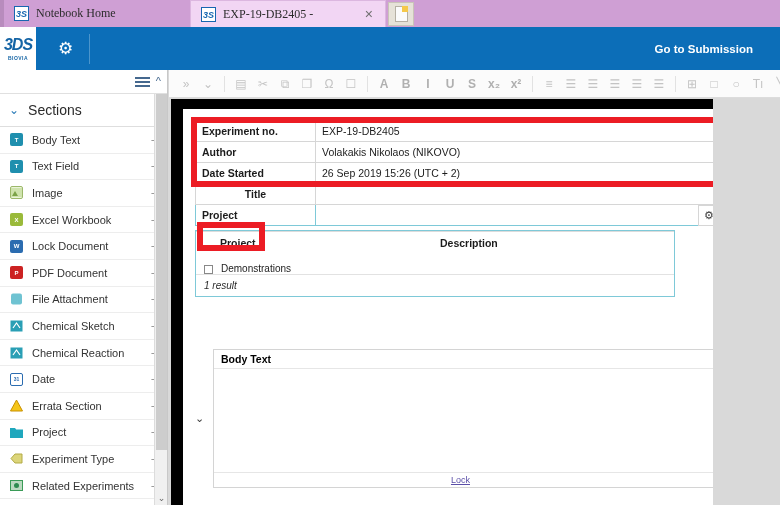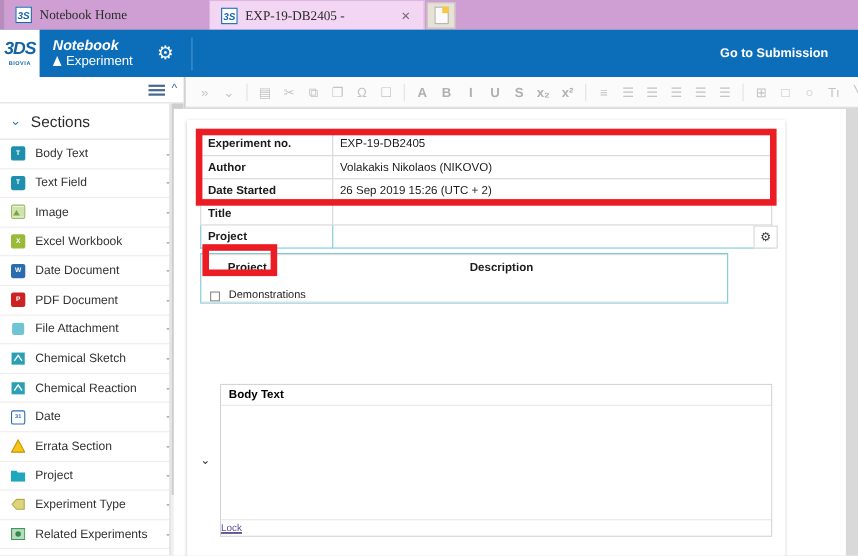--- a/index.html
+++ b/index.html
@@ -135,37 +135,37 @@
   }
   .tb {
     width: 22px; height: 22px; display: flex; align-items: center; justify-content: center;
     color: #c4c4c4; font-size: 12px; flex: 0 0 auto;
   }
   .tb.dark { color: #b0b0b0; font-weight: bold; }
   .tb-sep { width: 1px; height: 16px; background: #e2e2e2; margin: 0 5px; flex: 0 0 auto; }
 
   
   .canvas {
-    position: absolute; top: 99px; left: 158px; width: 611px; height: 406px;
-    background: #ffffff; overflow: hidden;
+    position: absolute; top: 99px; left: 171px; width: 542px; height: 406px;
+    background: #000000; overflow: hidden;
   }
   .page {
     position: absolute; top: 10px; left: 12px; width: 544px; height: 420px;
     background: #fff; box-shadow: 0 1px 3px rgba(0,0,0,.25);
   }
 
   
   .fieldtbl { margin: 11px 12px 0 12px; width: 520px; border-collapse: collapse; }
   .fieldtbl td {
     border: 1px solid #d6d6d6; height: 21px; font-size: 10.5px; padding: 0 6px; color: #1c1c1c;
     vertical-align: middle;
   }
   .fieldtbl td.lbl { width: 120px; font-weight: bold; background: #fff; }
   .row-project td { border-color: #7ec9d8; }
-  .row-title td { border-color: #d6d6d6; }
+  .row-title td { border-color: #d6d6d6; text-align: center; }
 
   .gear-row {
     position: absolute; right: 7px; width: 22px; height: 21px;
     border: 1px solid #d6d6d6; background:#fff;
     display: flex; align-items: center; justify-content: center;
     font-size: 11px; color: #3b3b3b;
   }
 
   
   .redbox { position: absolute; border: 6px solid #ec1c24; pointer-events: none; }
@@ -195,21 +195,21 @@
   .cbx { width: 9px; height: 9px; border: 1px solid #888; background:#fff; margin-right: 8px; flex: 0 0 auto; }
   .picker-foot { height: 21px; display: flex; align-items: center; padding-left: 8px; font-size: 10px; font-style: italic; color: #2b2b2b; }
 
   
   .bodysec { position: absolute; left: 12px; top: 240px; width: 520px; }
   .bodysec-hdr { display: flex; align-items: center; gap: 8px; }
   .bodysec-chev { color: #3b3b3b; font-size: 11px; width: 10px; }
   .bodysec-box { flex: 1; border: 1px solid #d4d4d4; background: #fff; }
   .bodysec-title { height: 19px; display: flex; align-items: center; padding-left: 7px; font-size: 10.5px; font-weight: bold; border-bottom: 1px solid #e6e6e6; }
   .bodysec-area { height: 103px; background: #fff; }
-  .bodysec-foot { height: 15px; border-top: 1px solid #e6e6e6; display: flex; align-items: center; justify-content: flex-start; padding-right: 7px; text-decoration: underline; }
+  .bodysec-foot { height: 15px; border-top: 1px solid #e6e6e6; display: flex; align-items: center; justify-content: center; padding-right: 7px; text-decoration: underline; }
   .locklink { font-size: 9px; color: #5b4fa8; text-decoration: underline; }
 </style>
 </head>
 <body>
 
 <div class="tabstrip">
   <div class="tabstrip-left-nub"></div>
 
   <div class="btab inactive">
     <span class="tabicon">
@@ -234,27 +234,20 @@
     <span class="pg"></span>
   </div>
 </div>
 
 <div class="appheader">
   <div class="logo">
     <div class="mark">3DS</div>
     <div class="biovia">BIOVIA</div>
   </div>
 
-  <div class="prodname">
-    <div class="l1">Notebook</div>
-    <div class="l2">
-      <span class="flask"></span>
-      <span>Experiment</span>
-    </div>
-  </div>
 
   <div class="gear-hdr">⚙</div>
   <div class="hdr-divider"></div>
 
 
   <div class="gotosub">Go to Submission</div>
 </div>
 
 <div class="sidebar">
   <div class="sidebar-top">
@@ -292,21 +285,21 @@
         <span>Image</span>
         <span class="secplus">+</span>
       </div>
       <div class="secitem">
         <span class="secicon" style="background: rgb(154, 186, 58);">X</span>
         <span>Excel Workbook</span>
         <span class="secplus">+</span>
       </div>
       <div class="secitem">
         <span class="secicon" style="background: rgb(43, 108, 176);">W</span>
-        <span>Date Document</span>
+        <span>Lock Document</span>
         <span class="secplus">+</span>
       </div>
       <div class="secitem">
         <span class="secicon" style="background: rgb(204, 34, 34);">P</span>
         <span>PDF Document</span>
         <span class="secplus">+</span>
       </div>
       <div class="secitem">
         <span class="secicon" style="background: transparent;">
           <svg width="13" height="12" viewBox="0 0 13 12">
@@ -454,20 +447,21 @@
       <div class="picker-hdr">
         <div class="col-proj">Project</div>
         <div>Description</div>
       </div>
 
       <div class="picker-row">
         <span class="cbx"></span>
         <span>Demonstrations</span>
       </div>
 
+      <div class="picker-foot">1 result</div>
     </div>
 
     <div class="bodysec">
       <div class="bodysec-hdr">
         <span class="bodysec-chev">⌄</span>
         <div class="bodysec-box">
           <div class="bodysec-title">Body Text</div>
           <div class="bodysec-area"></div>
           <div class="bodysec-foot">
             <span class="locklink">Lock</span>

